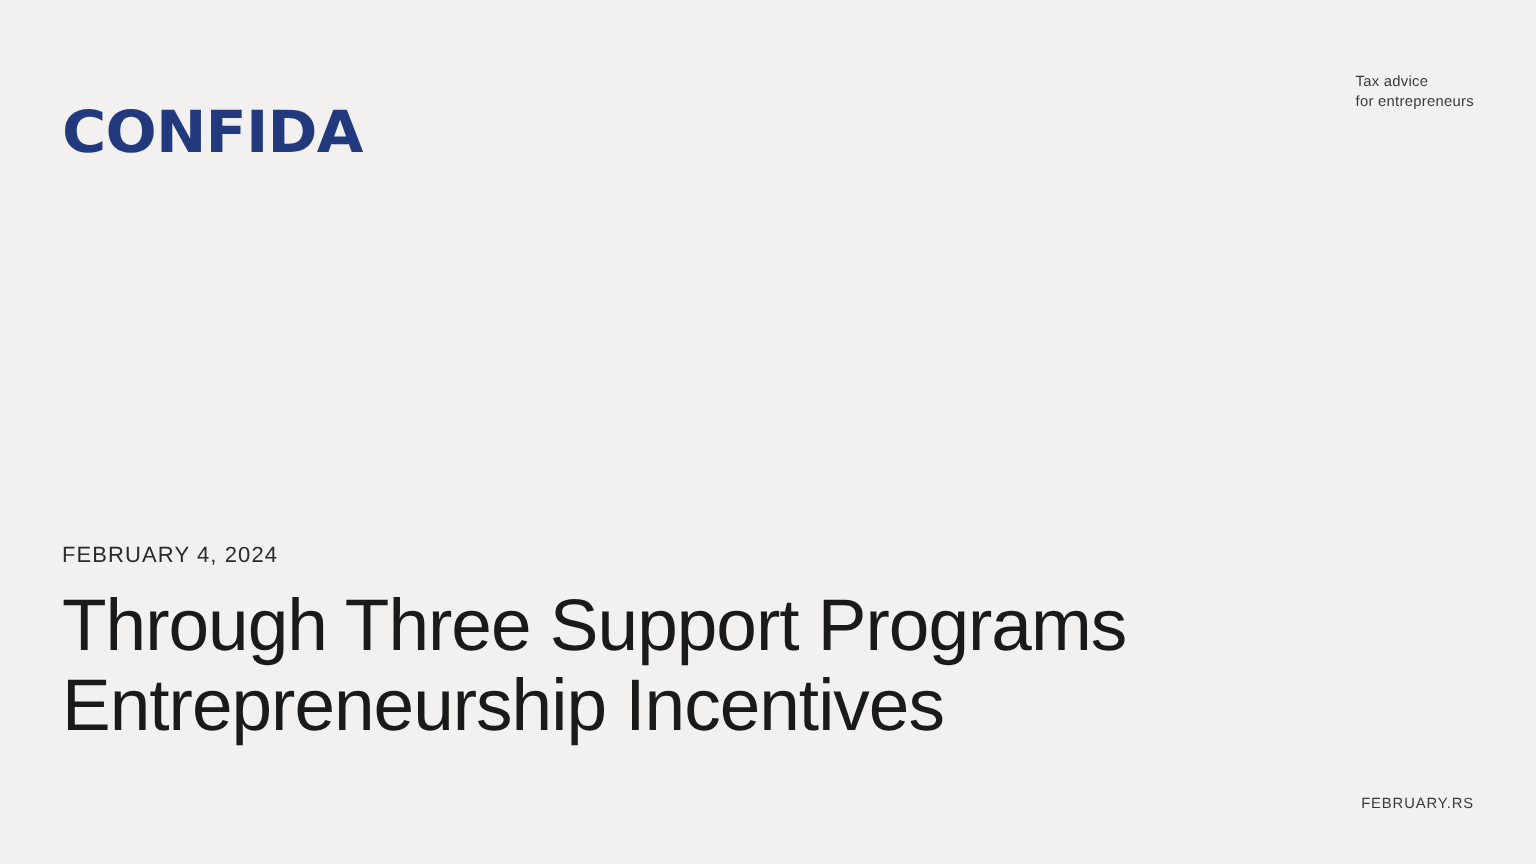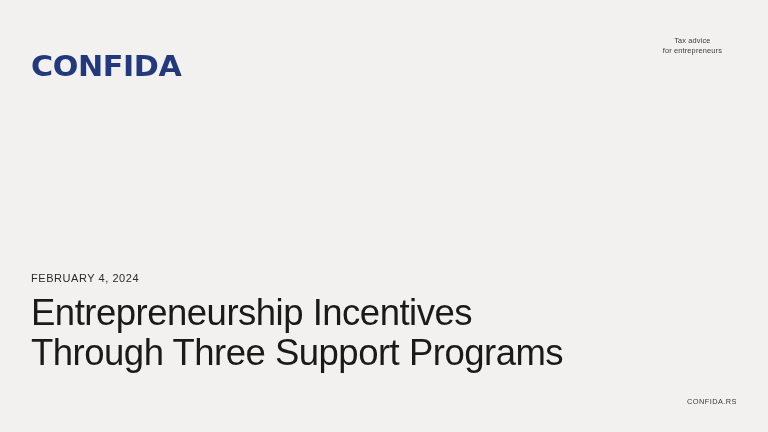--- a/index.html
+++ b/index.html
@@ -35,23 +35,23 @@
     color: #223a7d;
     -webkit-font-smoothing: antialiased;
     transform: scaleX(1.04);
     transform-origin: left top;
     white-space: nowrap;
   }
 
   
   #tagline {
     position: absolute;
-    right: 46px;
+    right: 31px;
     top: 36px;
-    text-align: center;
+    text-align: left;
     font-family: "Liberation Sans", sans-serif;
     font-size: 7.4px;
     font-weight: 400;
     line-height: 9.6px;
     color: #3a3a3a;
     letter-spacing: 0.15px;
     white-space: nowrap;
   }
   #tagline .tagline-line {
     display: block;
@@ -111,20 +111,20 @@
   <div id="brand-logo">CONFIDA</div>
 
   <div id="tagline">
     <span class="tagline-line">Tax advice</span>
     <span class="tagline-line">for entrepreneurs</span>
   </div>
 
   <div id="title-block">
     <div id="slide-date">FEBRUARY 4, 2024</div>
     <h1 id="slide-title">
+      <span class="title-line">Through Three Support Programs</span>
       <span class="title-line">Entrepreneurship Incentives</span>
-      <span class="title-line">Through Three Support Programs</span>
     </h1>
   </div>
 
-  <div id="footer-url">CONFIDA.RS</div>
+  <div id="footer-url">FEBRUARY.RS</div>
 
 </div>
 
 </body></html>

